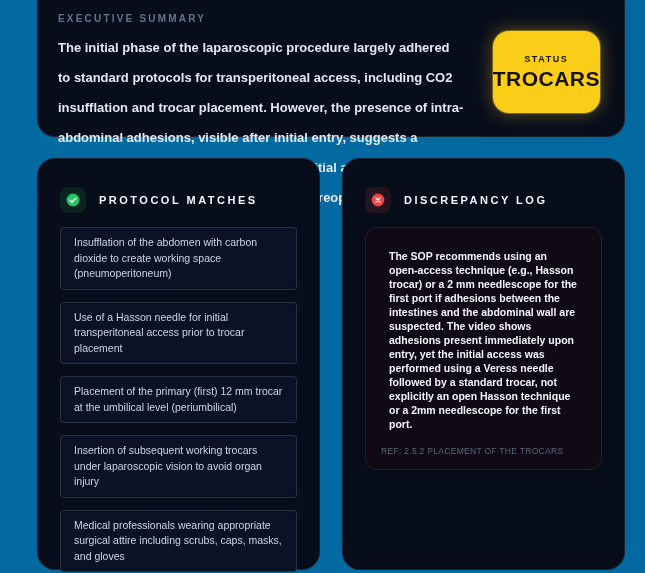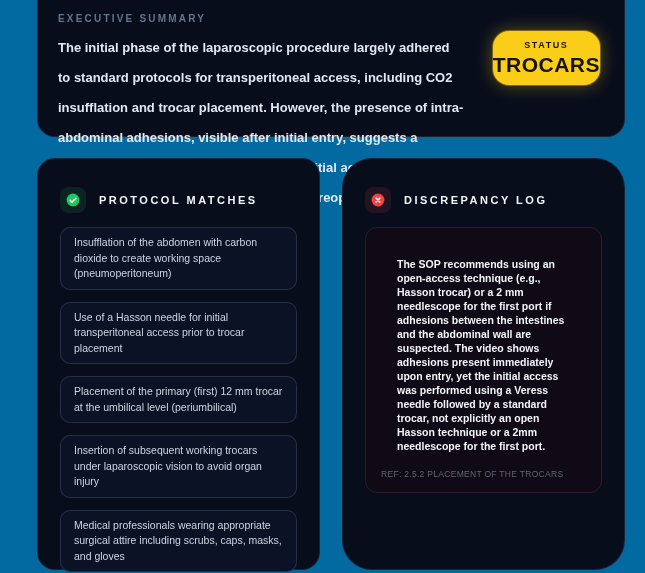--- a/index.html
+++ b/index.html
@@ -24,56 +24,56 @@
   .summary-text{flex:1;min-width:0;}
   .eyebrow{
     margin:0;font-size:10px;font-weight:700;letter-spacing:2.2px;
     color:#64748b;text-transform:uppercase;
   }
   .summary-body{
     margin:9px 12px 0 0;font-size:13px;font-weight:700;line-height:30px;
     color:#e2e8f0;
   }
   .status-badge{
-    flex:0 0 104px;margin-top:18px;height:54px;box-sizing:border-box;
+    flex:0 0 104px;margin-top:18px;height:82px;box-sizing:border-box;
     background:#facd19;border-radius:16px;
     display:flex;flex-direction:column;align-items:center;justify-content:center;gap:3px;
     box-shadow:0 0 0 1px rgba(250,205,25,0.35), 0 0 18px rgba(250,205,25,0.38);
   }
   .status-label{font-size:9px;font-weight:700;letter-spacing:1.6px;color:#15130a;}
   .status-value{font-size:21px;font-weight:800;letter-spacing:0.5px;color:#15130a;}
   
   .panel{top:158px;height:412px;padding:28px 22px 8px 22px;}
   .panel-left{left:37px;width:283px;}
-  .panel-right{left:342px;width:283px;border-radius:30px;}
+  .panel-right{left:342px;width:283px;}
   .panel-header{display:flex;align-items:center;gap:13px;height:26px;}
   .icon-chip{
     width:26px;height:26px;border-radius:8px;flex:0 0 26px;
     display:flex;align-items:center;justify-content:center;
   }
   .chip-green{background:rgba(34,197,94,0.12);}
   .chip-red{background:rgba(239,68,68,0.12);}
   .panel-title{
     margin:0;font-size:11px;font-weight:700;letter-spacing:2.5px;
     color:#f1f5f9;text-transform:uppercase;white-space:nowrap;
   }
   .match-list{margin-top:14px;}
   .match-item{
     box-sizing:border-box;margin-bottom:12px;padding:7px 13px;
     min-height:45px;display:flex;align-items:center;
     background:#0c1226;border:1px solid rgba(148,163,184,0.20);
-    border-radius:10px;
+    border-radius:4px;
     font-size:10.5px;line-height:15.5px;color:#cbd5e1;
   }
   .discrepancy-entry{
     box-sizing:border-box;margin-top:14px;padding:13px 15px;
     background:#100a16;border:1px solid #281e30;border-radius:12px;
   }
   .discrepancy-text{
-    margin:16px;font-size:10.5px;font-weight:700;line-height:14px;color:#f1f5f9;
+    margin:8px;font-size:10.5px;font-weight:700;line-height:14px;color:#f1f5f9;
   }
   .discrepancy-ref{
     margin-top:15px;font-size:8.5px;font-weight:400;letter-spacing:0.3px;
     color:#5c6678;text-transform:uppercase;
   }
 </style>
 </head>
 <body>
 
 <div class="page">

